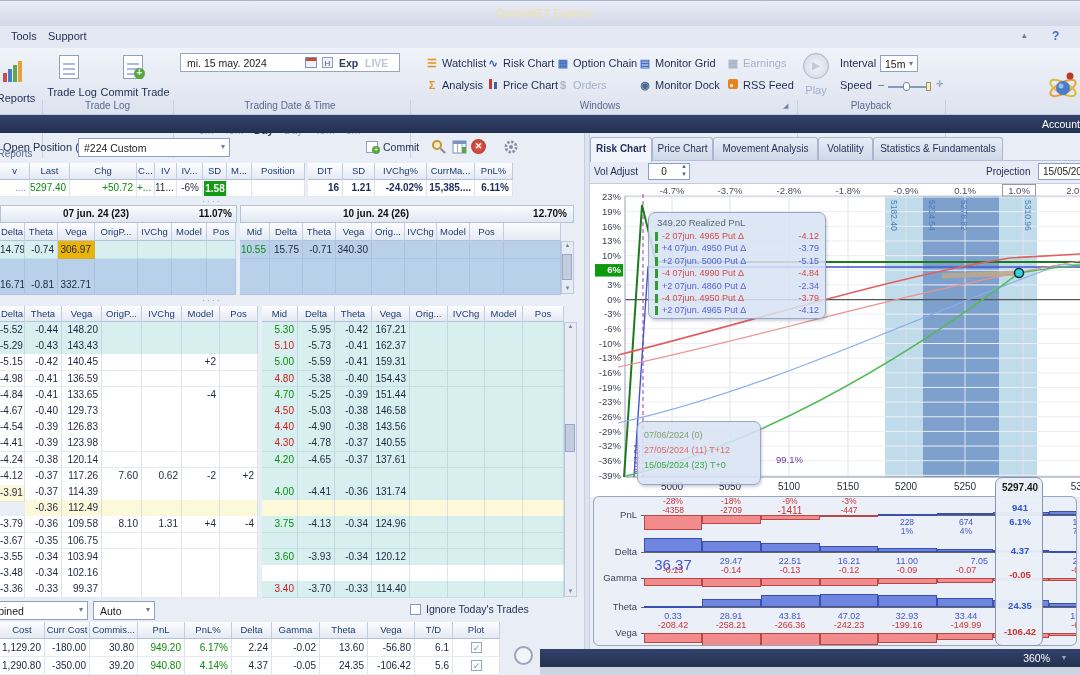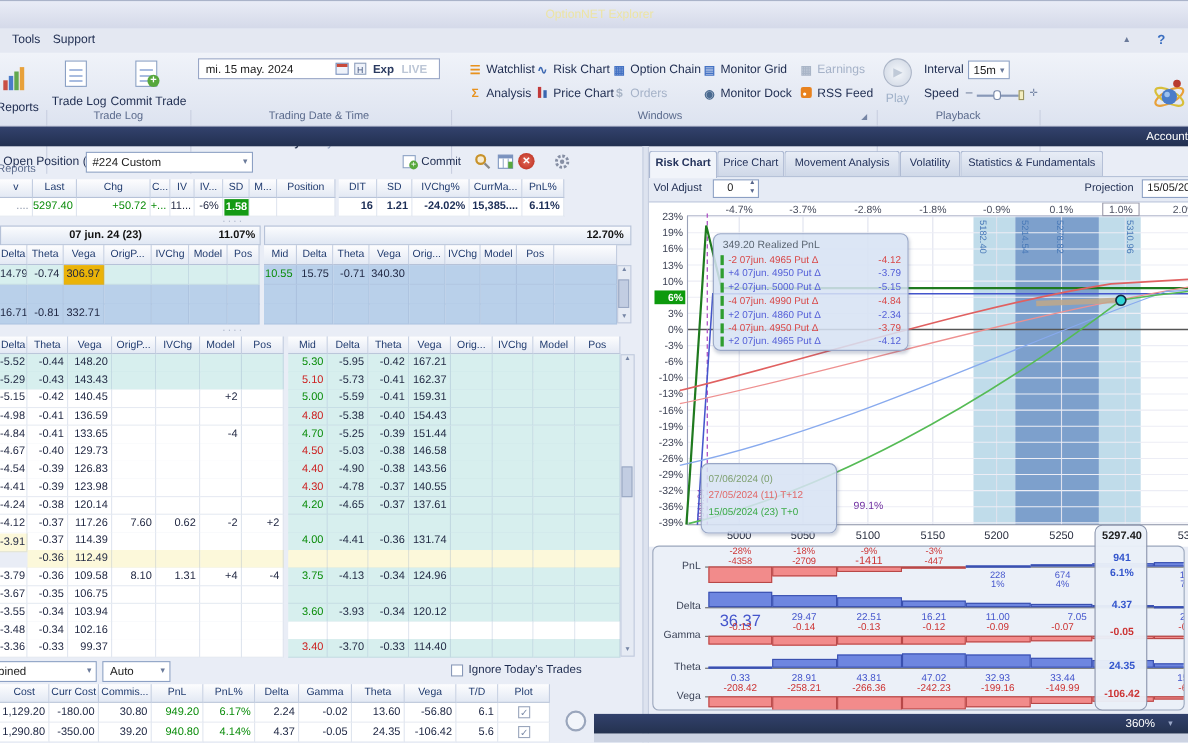--- a/index.html
+++ b/index.html
@@ -200,20 +200,21 @@
 </svg>
 
 <div class="a" style="left:192px;top:196px;width:40px;font-size:9px;color:#9aa6bc;letter-spacing:2px;text-align:center">····</div>
 <div class="a" style="left:192px;top:295px;width:40px;font-size:9px;color:#9aa6bc;letter-spacing:2px;text-align:center">····</div>
 
 <div class="a grph" style="left:0;top:205px;width:237px;height:18px">
   <span class="a" style="left:0;top:2px;width:190px;text-align:center">07 jun. 24 (23)</span>
   <span class="a" style="right:4px;top:2px">11.07%</span>
 </div>
 <div class="a grph" style="left:240px;top:205px;width:334px;height:18px">
+  <span class="a" style="left:0;top:2px;width:270px;text-align:center">10 jun. 24 (26)</span>
   <span class="a" style="right:6px;top:2px">12.70%</span>
 </div>
 
 <div class="a combo" style="left:-31px;top:601px;width:119px;height:19px">
   <span class="a" style="left:6px;top:3px">Combined</span>
   <span class="comboarrow">▾</span>
 </div>
 <div class="a combo" style="left:93px;top:601px;width:62px;height:19px">
   <span class="a" style="left:6px;top:3px">Auto</span>
   <span class="comboarrow">▾</span>

